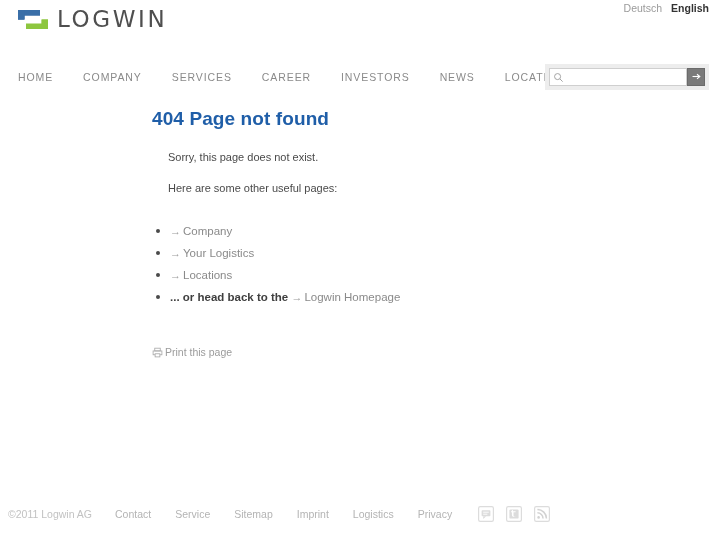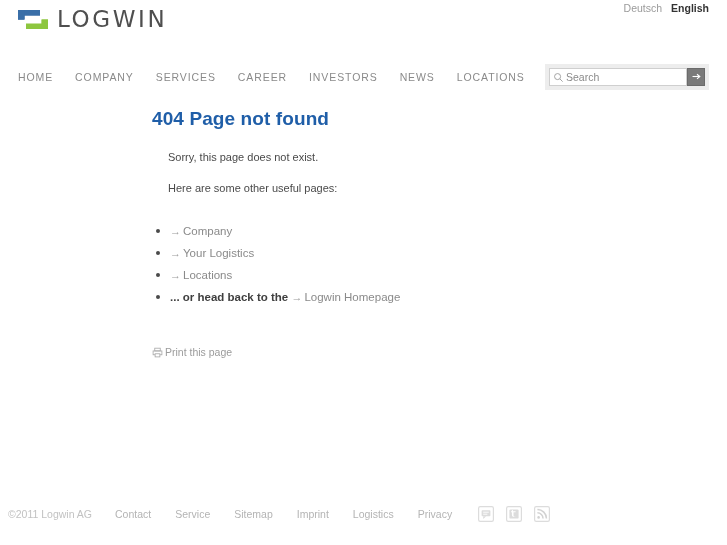--- a/index.html
+++ b/index.html
@@ -62,21 +62,21 @@
     font-family: "DejaVu Sans", sans-serif;
   }
 
   
   .nav {
     position: absolute;
     left: 18px;
     top: 71px;
     display: flex;
     align-items: center;
-    gap: 0px;
+    gap: 8px;
   }
   .nav a {
     color: #8a8a8a;
     text-decoration: none;
     font-size: 10.5px;
     letter-spacing: 0.9px;
     padding: 0 14px 0 0;
     margin-right: 8px;
     white-space: nowrap;
   }
@@ -275,21 +275,20 @@
 </nav>
 
 <div class="search-zone">
   <div class="search-field">
     <span>
       <svg class="search-icon" viewBox="0 0 12 12" xmlns="http://www.w3.org/2000/svg">
         <circle cx="5" cy="5" r="3.3" fill="none" stroke="#9b9b9b" stroke-width="1"></circle>
         <line x1="7.5" y1="7.5" x2="10.5" y2="10.5" stroke="#9b9b9b" stroke-width="1"></line>
       </svg>
     </span>
-    <input class="search-input" type="text" placeholder="Search" style="">
   </div>
   <div class="search-go">
     <span>
       <svg width="11" height="11" viewBox="0 0 11 11" xmlns="http://www.w3.org/2000/svg">
         <line x1="1.5" y1="5.5" x2="8.5" y2="5.5" stroke="#ffffff" stroke-width="1.1"></line>
         <polyline points="6,3.2 8.8,5.5 6,7.8" fill="none" stroke="#ffffff" stroke-width="1.1"></polyline>
       </svg>
     </span>
   </div>
 </div>

